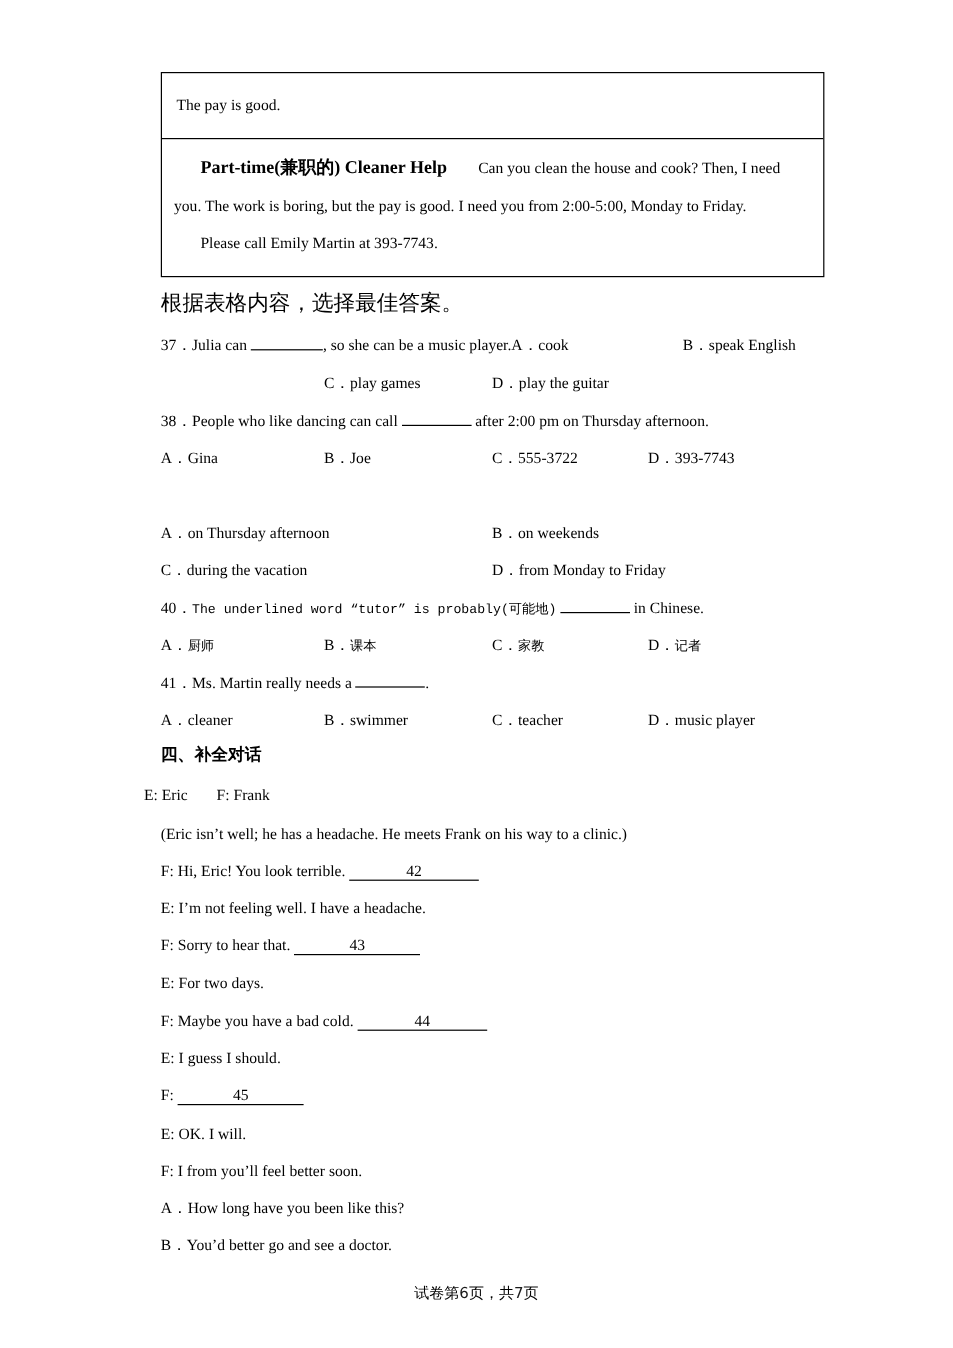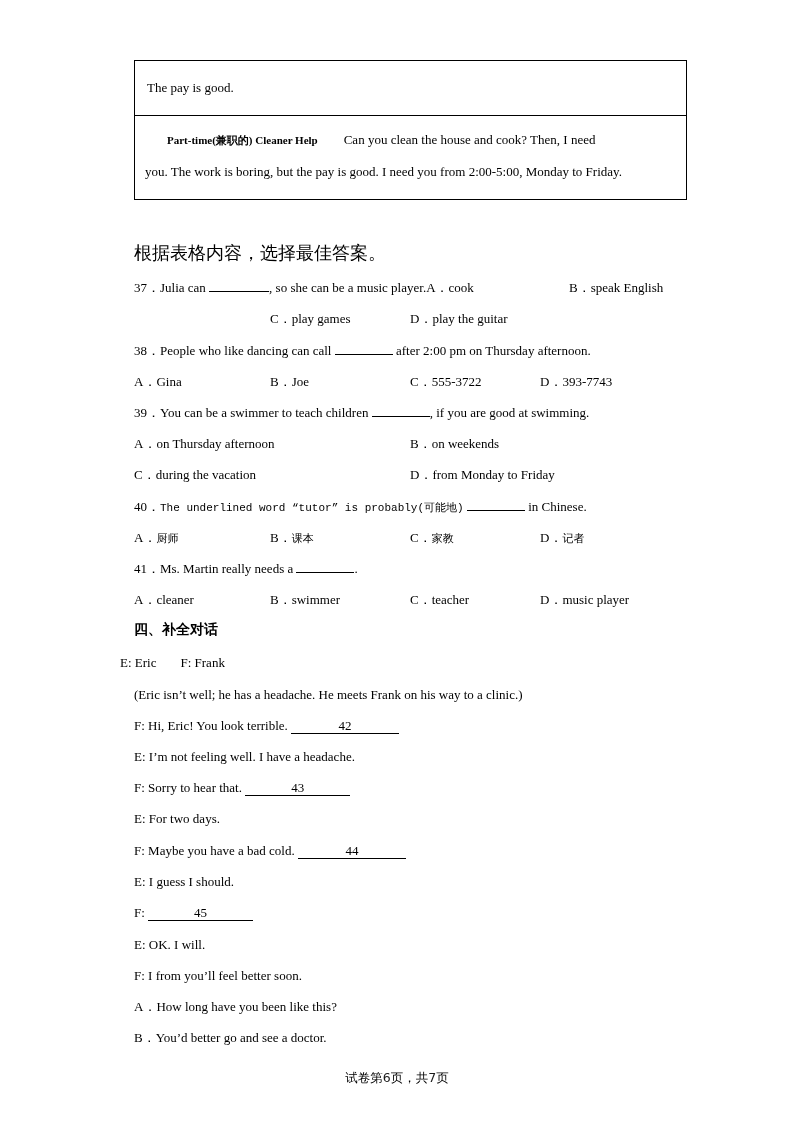--- a/index.html
+++ b/index.html
@@ -44,21 +44,21 @@
   .ad-row.body {
     padding: 8px 10px 12px 10px;
   }
   .ad-line {
     font-size: 13px;
     line-height: 31px;
     white-space: nowrap;
   }
   .ad-head {
     font-weight: bold;
-    font-size: 11px;
+    font-size: 15px;
   }
   .ind1 { padding-left: 22px; }
   .ind2 { padding-left: 22px; }
   .gap-wide { display: inline-block; width: 26px; }
 
   
   .para {
     position: absolute;
     font-size: 13px;
     line-height: 18px;
@@ -123,20 +123,23 @@
 
   <div class="ad-table">
     <div class="ad-row top">
       <div class="ad-line">The pay is good.</div>
     </div>
     <div class="ad-row body">
       <div class="ad-line">
         <span class="ind1"></span><span class="ad-head">Part-time(兼职的) Cleaner Help</span><span class="gap-wide"></span><span>Can you clean the house and cook? Then, I need</span>
       </div>
       <div class="ad-line">you. The work is boring, but the pay is good. I need you from 2:00-5:00, Monday to Friday.</div>
+      <div class="ad-line">
+        <span class="ind2"></span><span>Please call Emily Martin at 393-7743.</span>
+      </div>
     </div>
   </div>
 
   <div class="para cn" style="left:134px; top:244px;">根据表格内容，选择最佳答案。</div>
 
   <div class="para" style="left:134px; top:279px;">
     <span>37．</span><span>Julia can</span>
     <span class="blank w60"></span><span>, so she can be a music player.</span><span>A．</span><span>cook</span>
   </div>
   <div class="opt" style="left:540px; top:279px;margin-left:29px;">
@@ -160,24 +163,20 @@
   <div class="opt" style="left:270px; top:373px;">
     <span>B．</span><span>Joe</span>
   </div>
   <div class="opt" style="left:410px; top:373px;">
     <span>C．</span><span>555-3722</span>
   </div>
   <div class="opt" style="left:540px; top:373px;">
     <span>D．</span><span>393-7743</span>
   </div>
 
-  <div class="para" style="left:134px; top:404px;">
-    <span>39．</span><span>You can be a swimmer to teach children</span>
-    <span class="blank w58"></span><span>, if you are good at swimming.</span>
-  </div>
   <div class="opt" style="left:134px; top:435px;">
     <span>A．</span><span>on Thursday afternoon</span>
   </div>
   <div class="opt" style="left:410px; top:435px;">
     <span>B．</span><span>on weekends</span>
   </div>
   <div class="opt" style="left:134px; top:466px;">
     <span>C．</span><span>during the vacation</span>
   </div>
   <div class="opt" style="left:410px; top:466px;">

